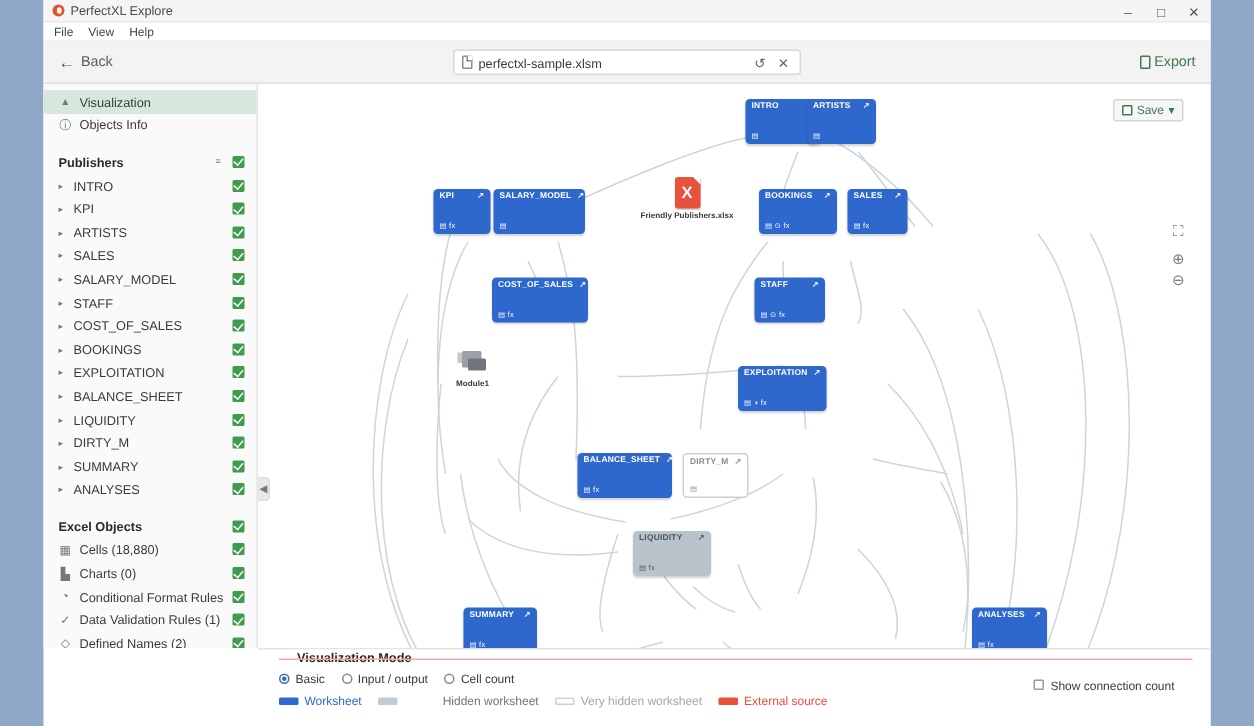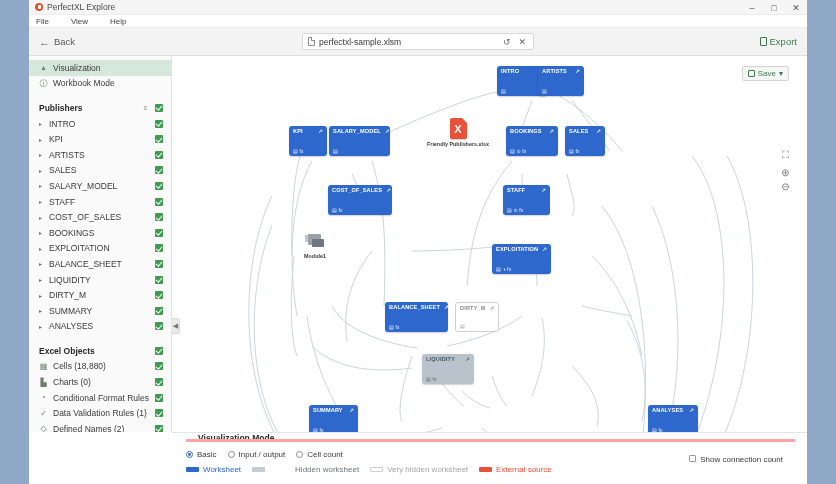--- a/index.html
+++ b/index.html
@@ -20,21 +20,21 @@
              position:relative; }
   .tb-logo::after{content:"";position:absolute;left:2.5px;top:2px;width:3px;height:4px;
              background:#fff;border-radius:1px;}
   .tb-title { font-size:8.5px; color:#4a4a4a; }
   .winbtns { position:absolute; right:0; top:0; height:15px; display:flex; }
   .winbtn { width:22px; height:15px; display:flex; align-items:center; justify-content:center;
             font-size:9px; color:#555; }
 
   
   .menubar { height:13px; background:#ffffff; display:flex; align-items:center;
-             padding-left:7px; gap:22px; border-bottom:1px solid #eeeeee; }
+             padding-left:7px; gap:10px; border-bottom:1px solid #eeeeee; }
   .menuitem { font-size:8px; color:#444; }
 
   
   .toolbar { height:28px; background:#f3f3f3; border-bottom:1px solid #e0e0e0;
              display:flex; align-items:center; position:relative; padding:0 10px; }
   .backbtn { display:flex; align-items:center; gap:4px; font-size:9.5px; color:#5a5a5a; }
   .backbtn .arw { font-size:11px; }
   .addrwrap { position:absolute; left:50%; transform:translateX(-50%);
               width:232px; height:17px; background:#fff; border:1px solid #d8d8d8;
               border-radius:2px; display:flex; align-items:center; padding:4px 5px; gap:4px; }
@@ -116,21 +116,21 @@
   .vbaicon .b1{position:absolute;left:3px;top:0;width:13px;height:11px;background:#9aa0a6;border-radius:1px;}
   .vbaicon .b2{position:absolute;left:7px;top:5px;width:12px;height:8px;background:#6f767d;border-radius:1px;}
   .vbaicon .b3{position:absolute;left:0px;top:1px;width:3px;height:7px;background:#c4c8cc;}
   .vbalabel { font-size:5.4px; color:#3a3a3a; font-weight:bold; margin-top:2px; }
 
   
   .footer { height:52px; border-top:1px solid #e4e4e4; background:#fff;
             padding:6px 12px 16px 14px; position:relative; margin-left:143px; }
   .f-legend-title { position:absolute; left:22px; top:0px; background:#fff; padding:0 4px;
                     font-size:8.5px; font-weight:bold; color:#2a2a2a; }
-  .f-box { border-top:3px solid #fca5a5; position:relative; padding-top:8px; }
+  .f-box { border-top:1px solid #fca5a5; position:relative; padding-top:8px; }
   .f-row { display:flex; align-items:center; gap:11px; margin-bottom:6px; }
   .radio { width:7px; height:7px; border:1px solid #8b8b8b; border-radius:50%; position:relative;
            flex:none; background:#fff; }
   .radio.on { border-color:#3b6fb5; }
   .radio.on::after{content:"";position:absolute;left:1.3px;top:1.3px;width:2.8px;height:2.8px;
            border-radius:50%;background:#3b6fb5;}
   .ropt { display:flex; align-items:center; gap:4px; font-size:8px; color:#3a3a3a; }
   .swatch { width:13px; height:5px; border-radius:1px; flex:none; }
   .legitem { display:flex; align-items:center; gap:4px; font-size:8px; }
   .cbox { width:7px; height:7px; border:1px solid #9a9a9a; background:#fff; border-radius:1px; flex:none; }
@@ -177,21 +177,21 @@
 
   <div class="body">
 
     <div class="sidebar">
       <div class="sb-row sel">
         <span class="sb-ico">▴</span>
         <span class="sb-label">Visualization</span>
       </div>
       <div class="sb-row">
         <span class="sb-ico">ⓘ</span>
-        <span class="sb-label">Workbook Mode</span>
+        <span class="sb-label">Objects Info</span>
       </div>
 
       <div class="sb-gap"></div>
 
       <div class="sb-row">
         <span class="sb-label sb-header">Publishers</span>
         <span class="sb-ico" style="font-size:6px;">≡</span>
         <span class="chk"></span>
       </div>
 

